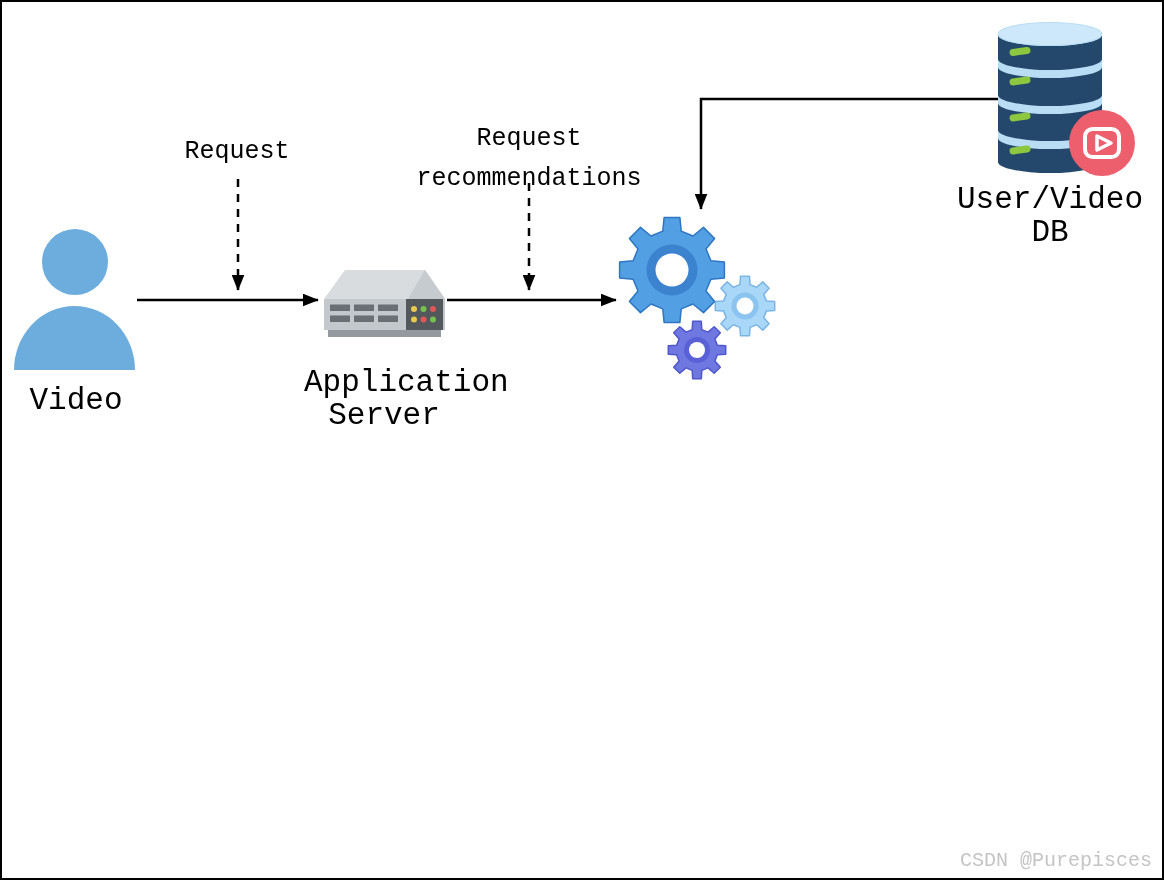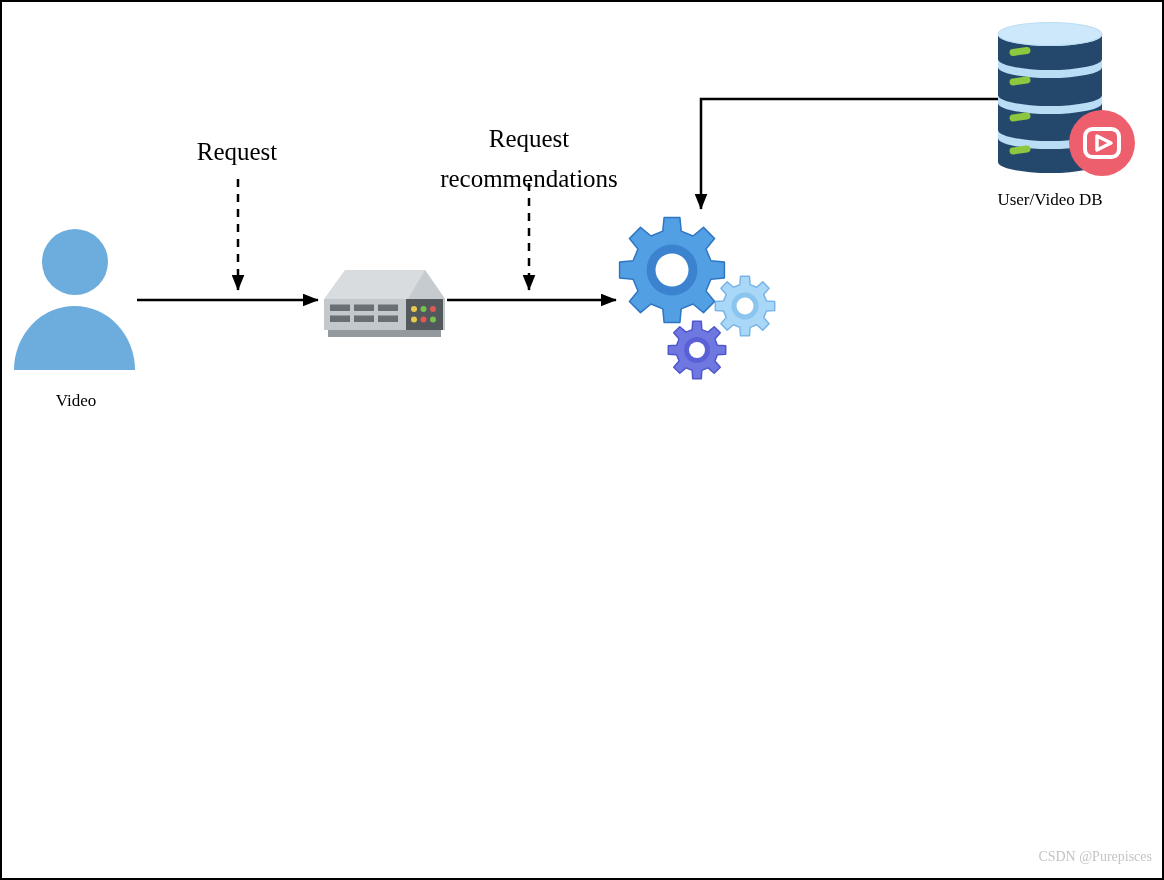--- a/index.html
+++ b/index.html
@@ -3,37 +3,37 @@
 <meta charset="utf-8">
 <style>
   html,body{margin:0;padding:0;background:#fff;}
   #canvas{
     position:relative;
     width:1164px;height:880px;
     box-sizing:border-box;
     background:var(--background,#fff);
     border:2px solid var(--border_black,#000);
     overflow:hidden;
-    font-family:Liberation Serif, serif;
+    font-family:Liberation Mono, monospace;
   }
   #diagram-svg{position:absolute;left:0;top:0;}
   .lbl{
     position:absolute;
-    font-size:17px;
+    font-size:31px;
     line-height:33px;
     text-align:center;
     color:var(--text_black,#000);
     white-space:normal;
   }
   .edge-lbl{font-size:25px;}
   #watermark{
     position:absolute;
     left:760px;top:847px;width:390px;
     text-align:right;
-    font-size:14px;
+    font-size:20px;
     color:var(--watermark_gray,#c4c4c4);
   }
   
   .line{stroke:var(--line_black,#000);stroke-width:2.5;fill:none;}
   .dashed{stroke-dasharray:8 7;}
   .arrowhead{fill:var(--line_black,#000);}
   .person{fill:var(--person_blue,#6cadde);}
   .srv-top{fill:var(--server_top,#d8dcdf);}
   .srv-top-shade{fill:var(--server_top_shade,#c6cbcf);}
   .srv-front{fill:var(--server_front,#c3c8cc);}
@@ -140,16 +140,17 @@
         <rect x="1083" y="127" width="34" height="28" rx="7.5" class="badge-glyph" stroke-width="4"></rect>
         <path d="M1095,134 L1109,141 L1095,148 Z" class="badge-glyph" stroke-width="3.5"></path>
       </g>
     </g>
   </svg>
 
   <div class="lbl edge-lbl" style="left:160px;top:133px;width:150px;">Request</div>
   <div class="lbl edge-lbl" style="left:397px;top:117px;width:260px;line-height:40px;">Request recommendations</div>
 
   <div class="lbl" style="left:14px;top:382px;width:120px;">Video</div>
+  <div class="lbl" style="left:302px;top:364px;width:160px;">Application Server</div>
   <div class="lbl" style="left:946px;top:181px;width:204px;">User/Video DB</div>
 
   <div id="watermark">CSDN @Purepisces</div>
 </div>
 
 </body></html>

